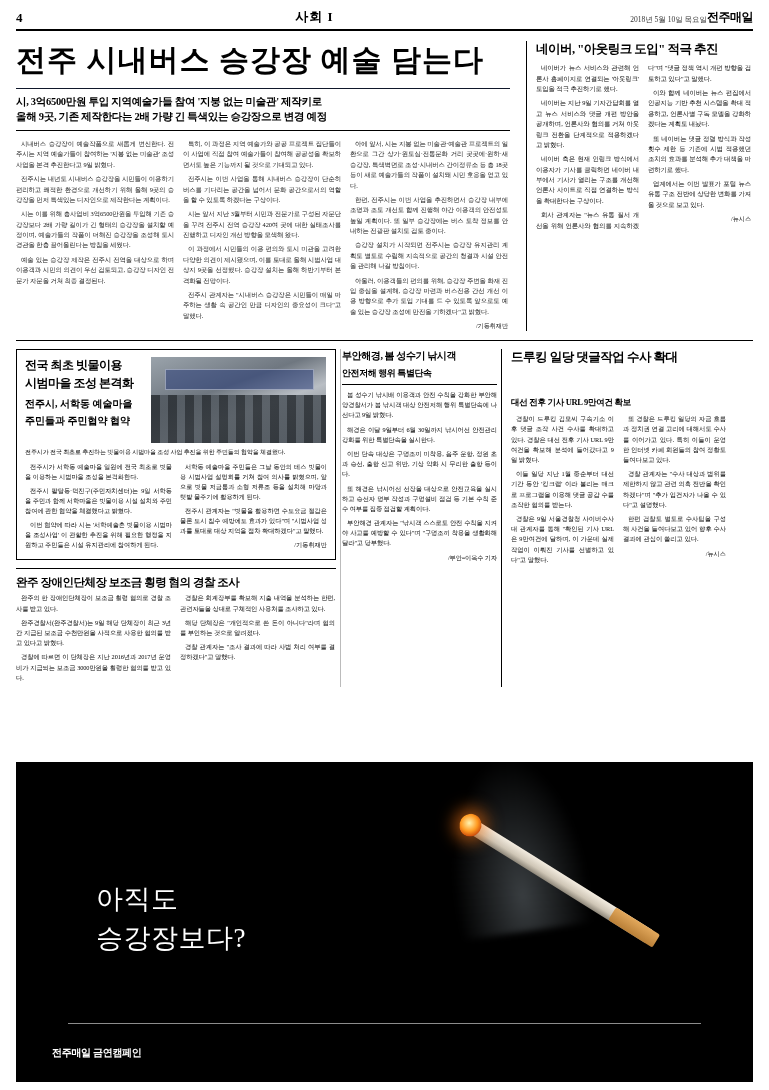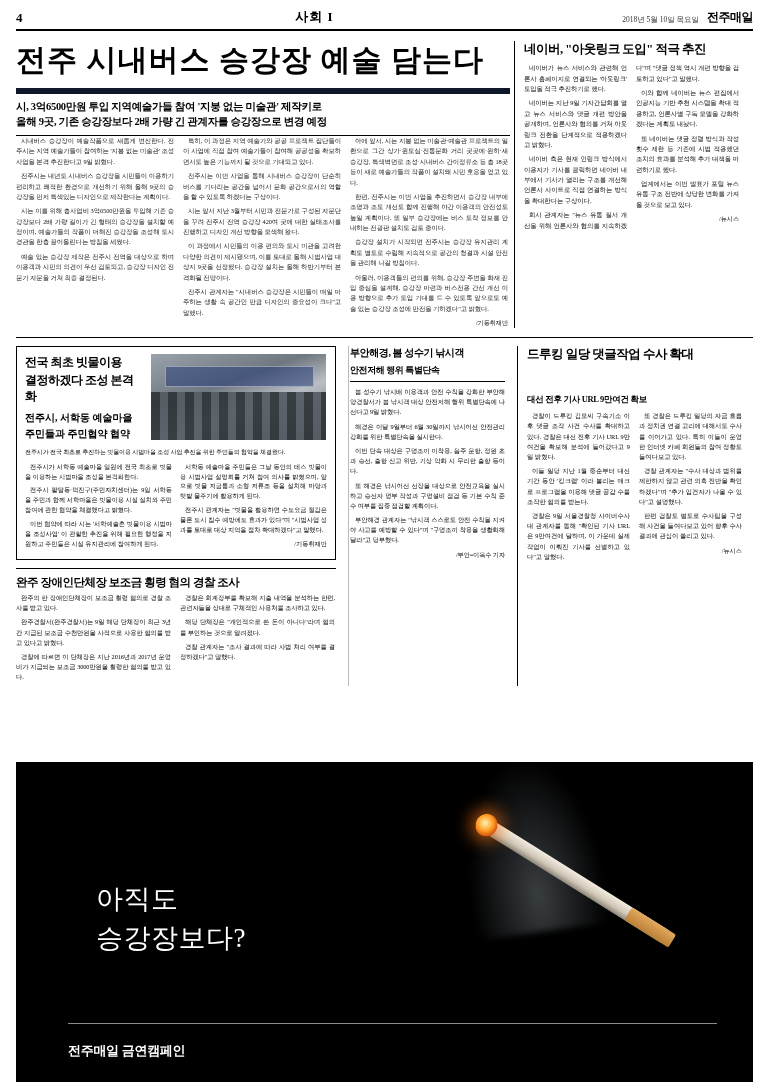--- a/index.html
+++ b/index.html
@@ -44,45 +44,46 @@
     flex: 1;
     text-align: center;
   }
   .masthead-right {
     width: 230px;
     text-align: right;
     font-size: 7.5px;
     display: flex;
     align-items: flex-end;
     justify-content: flex-end;
-    gap: 8px;
+    gap: 0;
   }
   .masthead-date { color: #333; padding-bottom: 1px;}
   .masthead-brand { font-size: 12px; font-weight: bold; letter-spacing: -0.5px;}
 
   
   .top-area {
     display: flex;
-    gap: 4px;
+    gap: 16px;
     padding-top: 10px;
   }
   .lead-block { width: 494px; }
   .right-rail { width: 215px; border-left: 1px solid #000; padding-left: 9px;}
 
   .headline {
     font-size: 30px;
     font-weight: bold;
     letter-spacing: 1px;
     line-height: 1.15;
     margin: 2px 0 10px 0;
   }
   .subheads {
-    border-top: 6px solid #0f172a;
+    border-top: 1px solid #0f172a;
     border-bottom: 1px solid #000;
     padding: 5px 0 5px 0;
+    margin-bottom: 8px;
   }
   .subhead {
     font-size: 10.5px;
     font-weight: bold;
     line-height: 1.5;
     letter-spacing: -0.3px;
   }
 
   .cols3 {
     display: flex;
@@ -117,21 +118,21 @@
   .rail-body p { margin: 0 0 4px 0; text-indent: 5px; }
 
   
   .mid-rule {
     border-top: 1px solid #000;
     margin-top: 9px;
     padding-top: 8px;
   }
   .mid-area {
     display: flex;
-    gap: 12px;
+    gap: 4px;
   }
   .mid-left { width: 320px; }
   .mid-center { width: 155px; border-left: 1px solid #bbb; padding-left: 1px;}
   .mid-right { width: 215px; border-left: 1px solid #000; padding-left: 9px;}
 
   .boxed {
     border: 1px solid #000;
     padding: 7px 8px 6px 8px;
     box-sizing: border-box;
   }
@@ -241,44 +242,44 @@
   
   .ad {
     position: absolute;
     left: 16px;
     right: 16px;
     bottom: 8px;
     height: 320px;
     background: #000;
     overflow: hidden;
   }
-  .ad-inner { position: relative; width: 100%; height: 100%; padding-left: 16px; }
+  .ad-inner { position: relative; width: 100%; height: 100%; }
   .ad-text {
     position: absolute;
     left: 80px;
     top: 118px;
     color: #fff;
     font-size: 27px;
     line-height: 1.45;
     letter-spacing: 0.5px;
   }
   .ad-rule {
     position: absolute;
     left: 52px;
     right: 52px;
     bottom: 58px;
     height: 1px;
     background: rgba(255,255,255,.55);
   }
   .ad-brand {
     position: absolute;
-    left: 52px;
+    left: 36px;
     bottom: 22px;
     color: #fff;
-    font-size: 13px;
+    font-size: 10px;
     font-weight: bold;
     letter-spacing: -0.3px;
   }
   .cig {
     position: absolute;
     right: 92px;
     bottom: 68px;
     width: 240px;
     height: 260px;
     transform: rotate(32deg);
@@ -335,21 +336,21 @@
       <span class="masthead-brand">전주매일</span>
     </div>
   </div>
 
   <div class="top-area">
 
     <div class="lead-block">
       <div class="headline">전주 시내버스 승강장 예술 담는다</div>
       <div class="subheads">
         <div class="subhead">시, 3억6500만원 투입 지역예술가들 참여 '지붕 없는 미술관' 제작키로</div>
-        <div class="subhead">올해 9곳, 기존 승강장보다 2배 가량 긴 관계자를 승강장으로 변경 예정</div>
+        <div class="subhead">올해 9곳, 기존 제작한다는 2배 가량 긴 특색있는 승강장으로 변경 예정</div>
       </div>
       <div class="cols3">
         <div class="bodycol">
           <p>시내버스 승강장이 예술작품으로 새롭게 변신한다. 전주시는 지역 예술가들이 참여하는 '지붕 없는 미술관' 조성사업을 본격 추진한다고 9일 밝혔다.</p>
           <p>전주시는 내년도 시내버스 승강장을 시민들이 이용하기 편리하고 쾌적한 환경으로 개선하기 위해 올해 9곳의 승강장을 먼저 특색있는 디자인으로 제작한다는 계획이다.</p>
           <p>시는 이를 위해 총사업비 3억6500만원을 투입해 기존 승강장보다 2배 가량 길이가 긴 형태의 승강장을 설치할 예정이며, 예술가들의 작품이 더해진 승강장을 조성해 도시 경관을 한층 끌어올린다는 방침을 세웠다.</p>
           <p>예술 있는 승강장 제작은 전주시 전역을 대상으로 하며 이용객과 시민의 의견이 우선 검토되고, 승강장 디자인 전문가 자문을 거쳐 최종 결정된다.</p>
         </div>
         <div class="bodycol">
           <p>특히, 이 과정은 지역 예술가와 공공 프로젝트 집단들이 이 사업에 직접 참여 예술가들이 참여해 공공성을 확보하면서도 높은 기능까지 될 것으로 기대되고 있다.</p>
@@ -384,21 +385,21 @@
   </div>
 
   <div class="mid-rule"></div>
   <div class="mid-area">
 
     <div class="mid-left">
       <div class="boxed">
         <div style="display:flex; gap:8px;">
           <div style="width:118px;">
             <div class="box-title">전국 최초 빗물이용</div>
-            <div class="box-title" style="margin-top:-4px;">결정하겠다 조성 본격화</div>
+            <div class="box-title" style="margin-top:-4px;">시범마을 조성 본격화</div>
             <div class="box-sub" style="text-align:left;">전주시, 서학동 예술마을</div>
             <div class="box-sub" style="text-align:left;margin-top:-4px;">주민들과 주민협약 협약</div>
           </div>
           <div style="width:175px;">
             <div class="photo">
               <div class="banner"></div>
               <div class="people"></div>
             </div>
           </div>
         </div>

